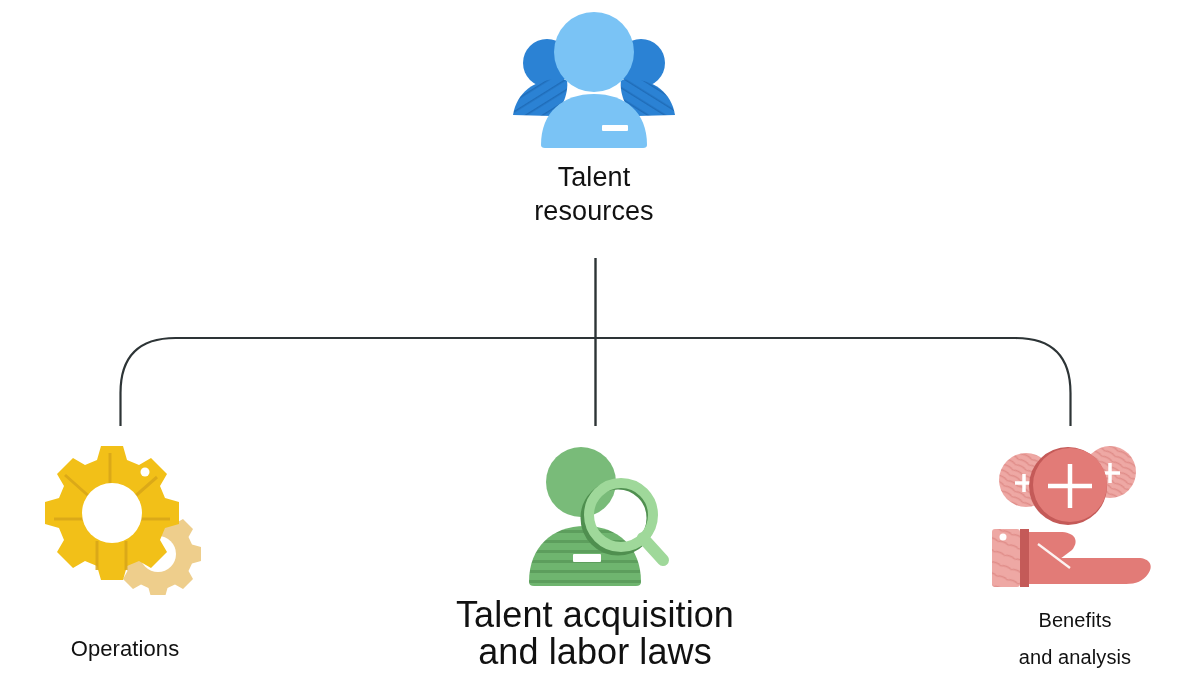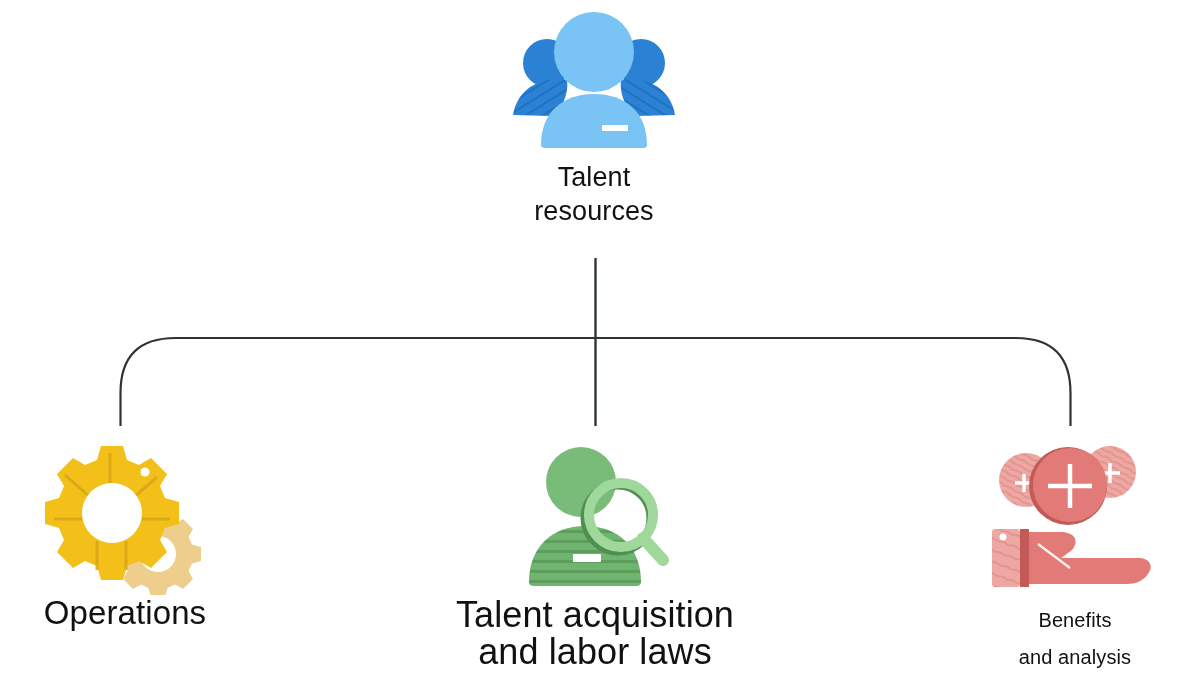--- a/index.html
+++ b/index.html
@@ -56,22 +56,22 @@
     font-size: 27px;
     line-height: 34px;
   }
   
   #node-operations {
     left: -10px;
     top: 440px;
     width: 270px;
   }
   #node-operations .node-label {
-    margin-top: 0;
-    font-size: 33px;
+    margin-top: 36px;
+    font-size: 22px;
     line-height: 36px;
   }
   #node-talent {
     left: 455px;
     top: 440px;
     width: 280px;
   }
   #node-talent .node-label {
     margin-top: 6px;
     font-size: 36px;

